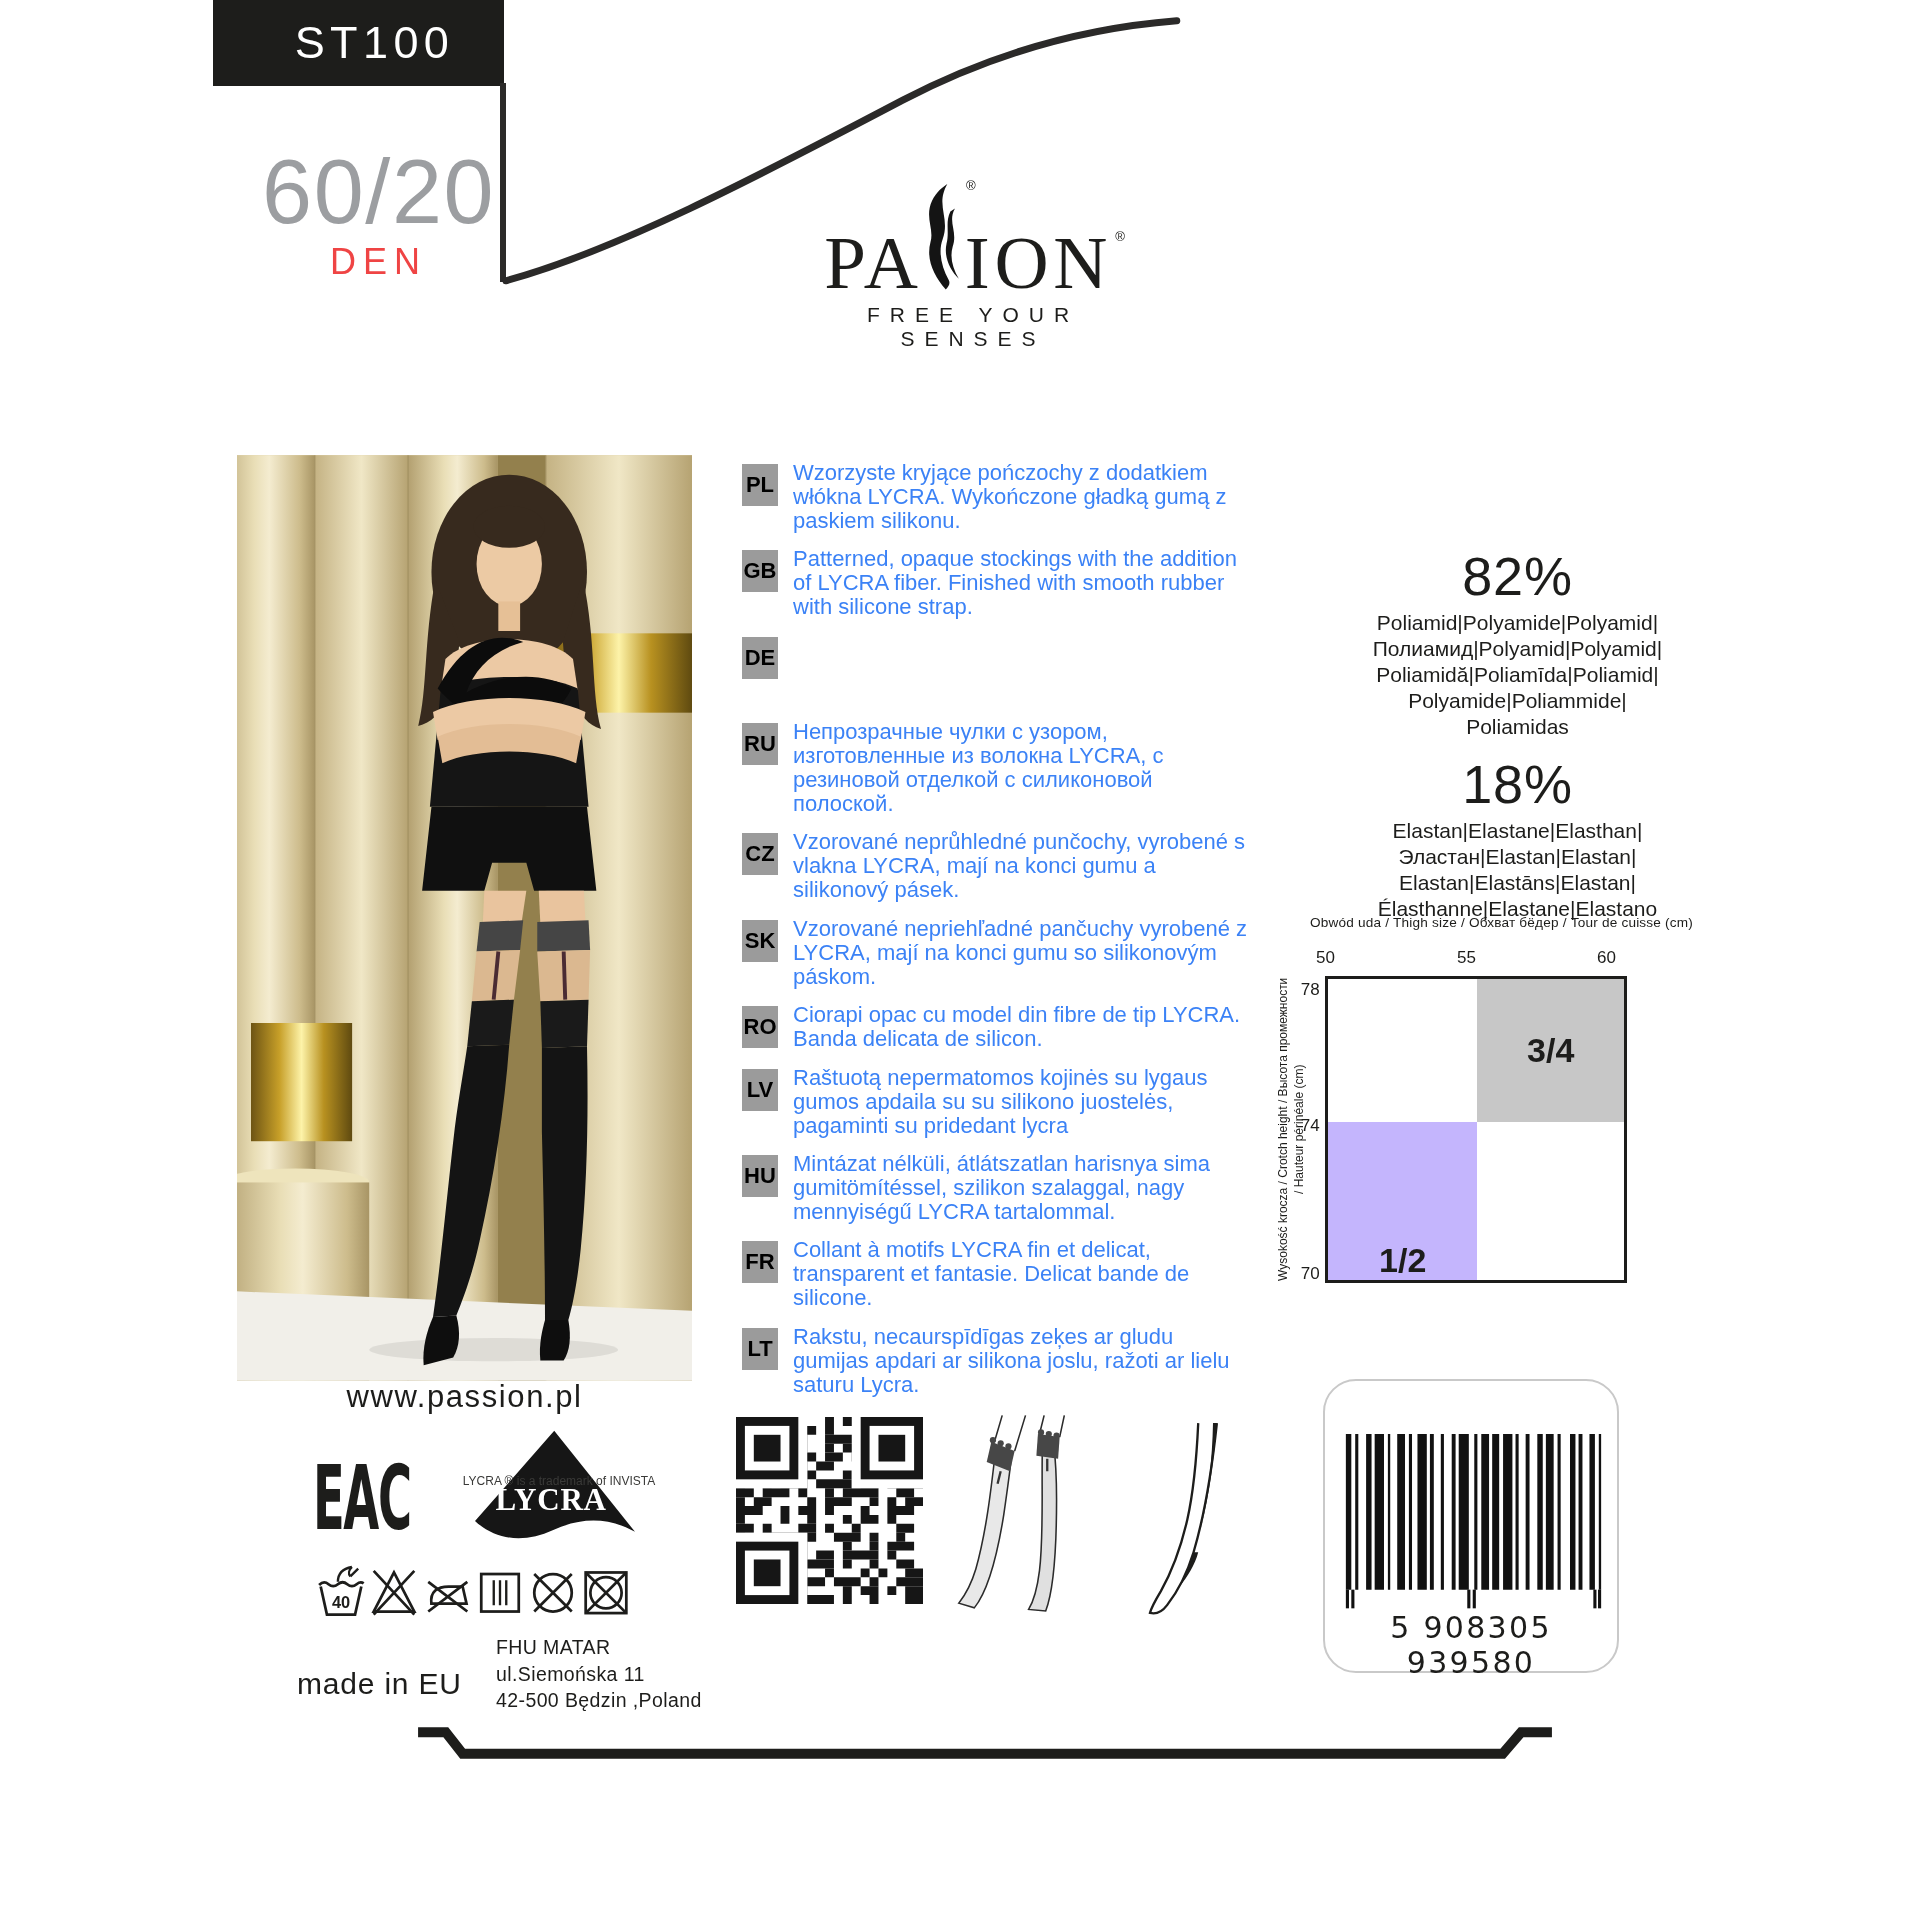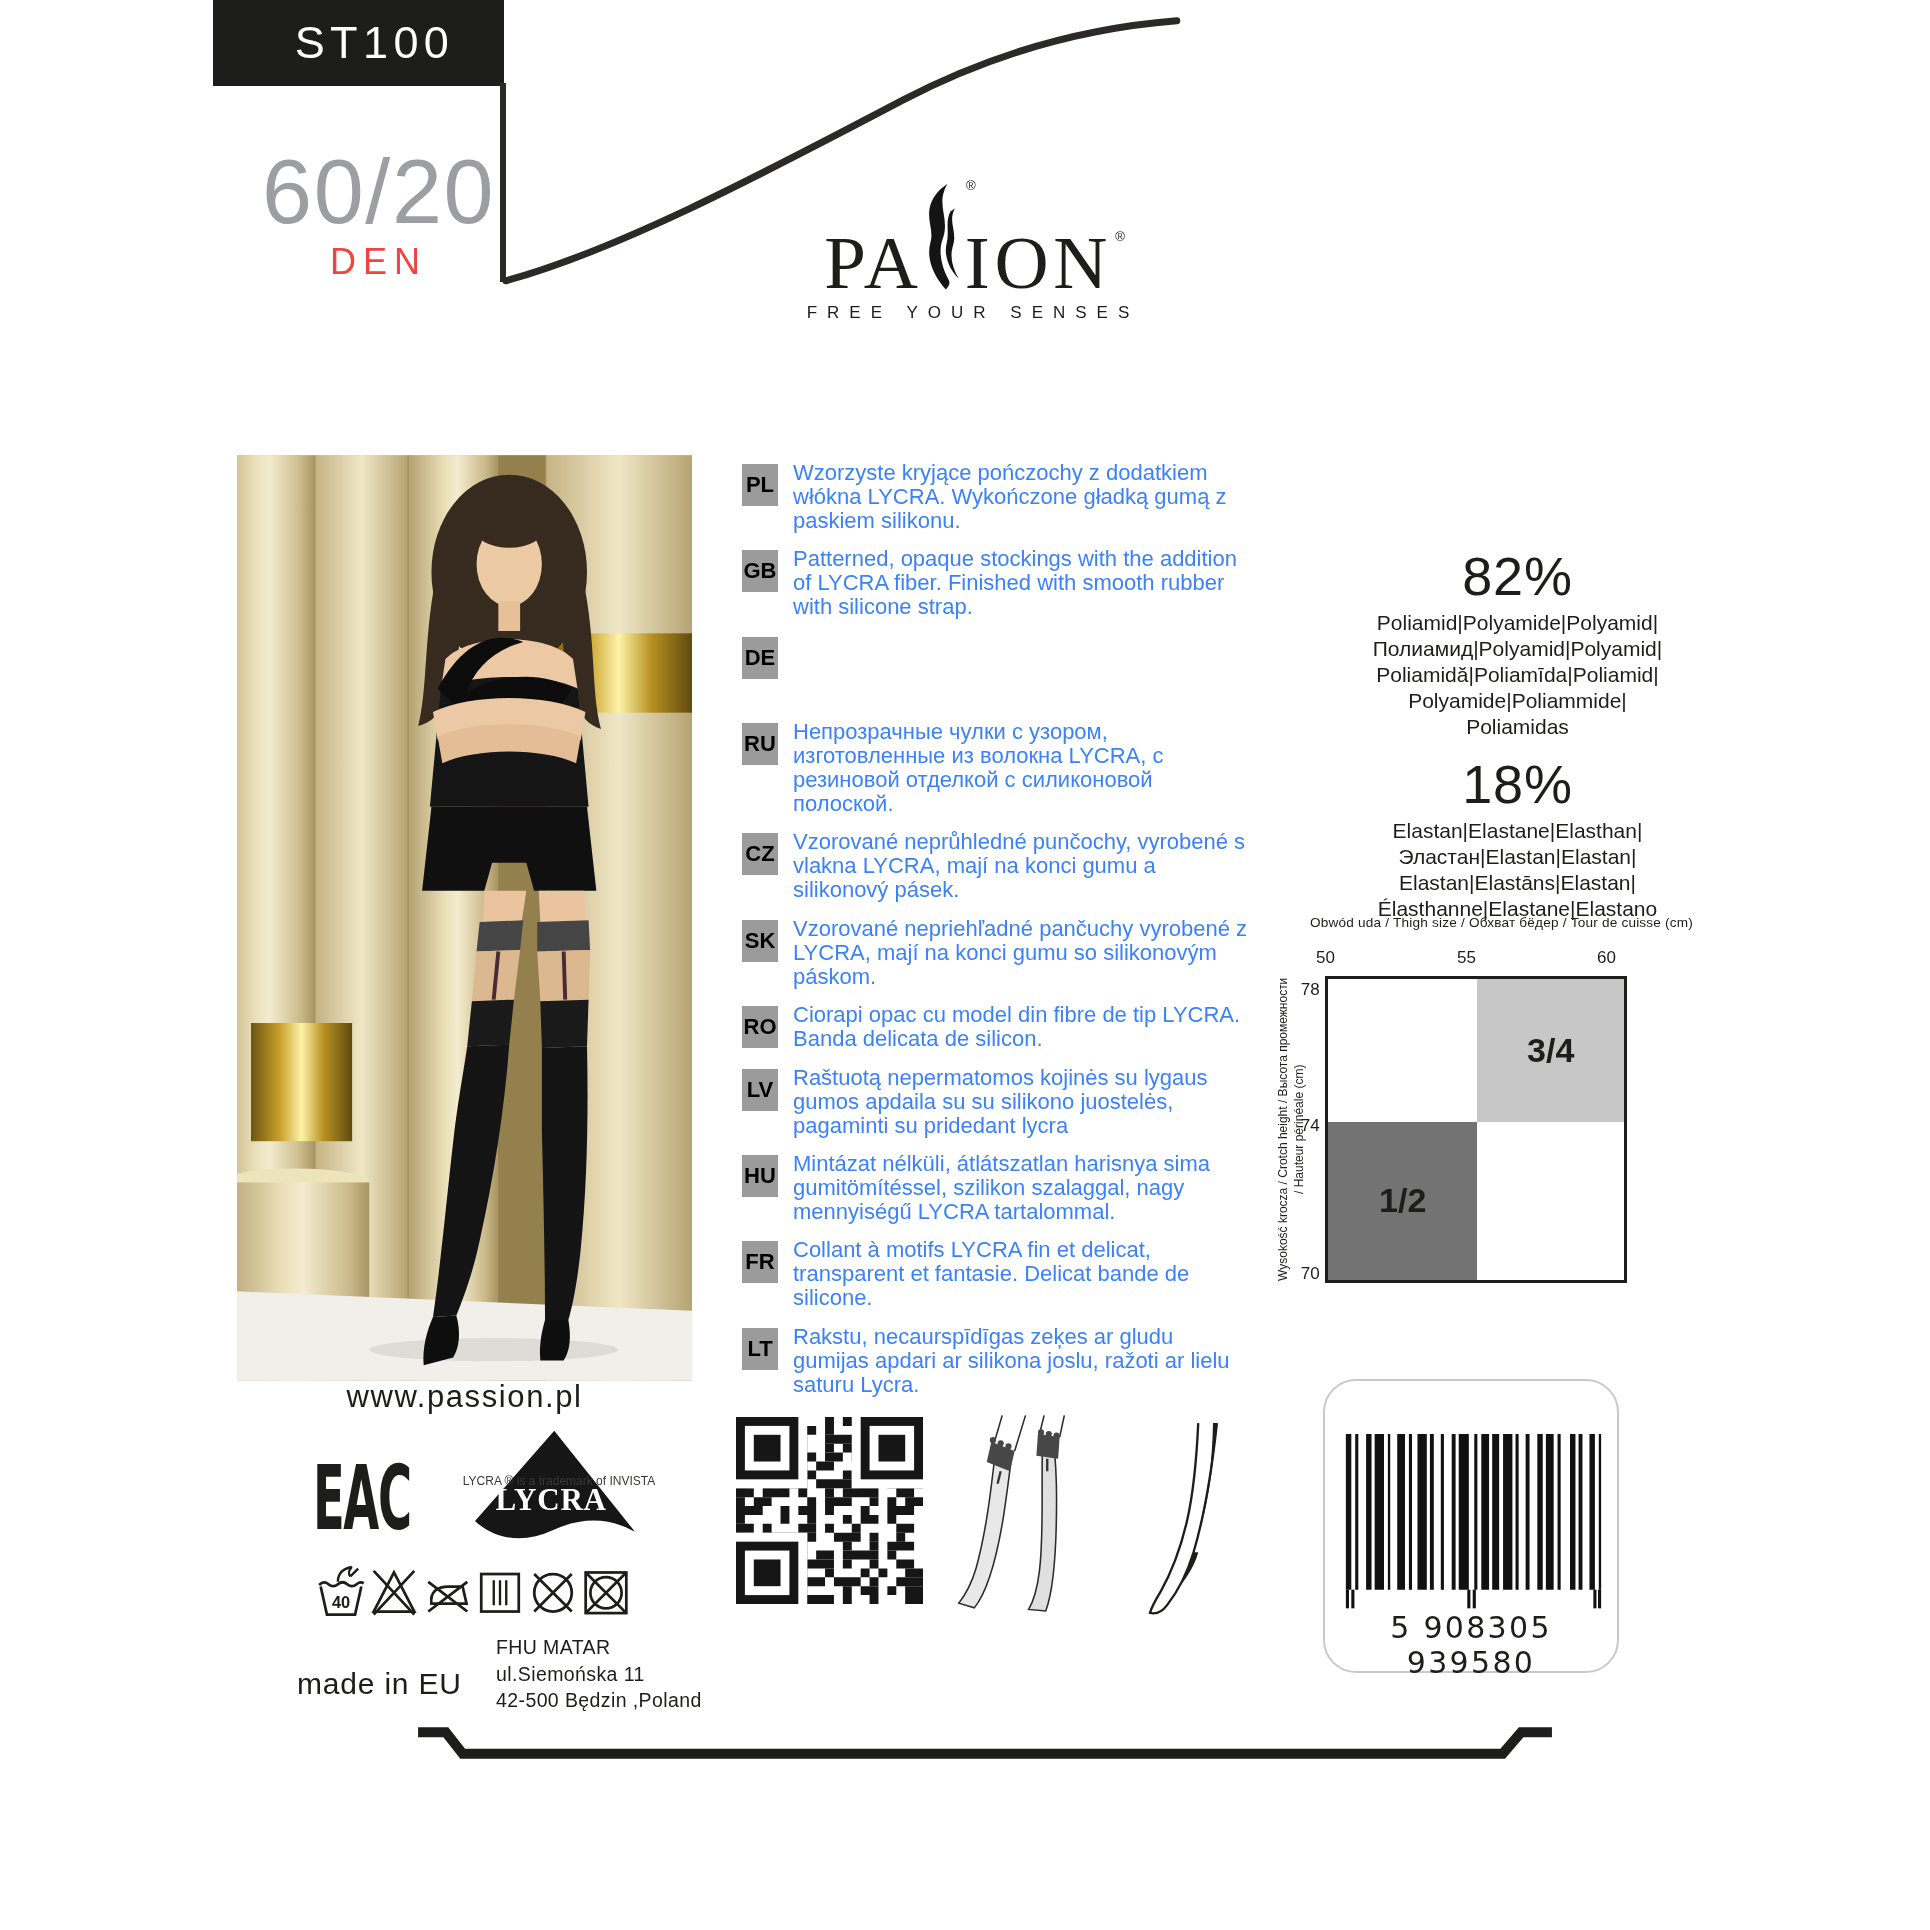--- a/index.html
+++ b/index.html
@@ -16,21 +16,21 @@
   .denier-num { font-size:90px; font-weight:300; letter-spacing:1.6px; line-height:1.05; }
   .denier-unit { font-size:36px; letter-spacing:7px; color:#ef4444; margin-top:1.6px; }
 
   
   .brand { left:794px; top:184px; width:358px; text-align:center; }
   .brand-row { display:flex; align-items:flex-end; justify-content:center; }
   .brand-letters { font-family:"Liberation Serif",serif; font-size:75px; letter-spacing:4.7px; line-height:0.78; font-weight:500; }
   .flame-wrap { position:relative; margin:0 1.6px -1.6px 1.6px; }
   .reg-top { position:absolute; top:-6.2px; right:-12.5px; font-size:13.2px; font-family:"Liberation Sans",sans-serif; }
   .reg-after { font-size:13.2px; position:relative; top:-48px; left:3.1px; letter-spacing:0; }
-  .tagline { font-size:17px; letter-spacing:10px; font-weight:500; margin-top:11px; }
+  .tagline { font-size:21px; letter-spacing:10px; font-weight:500; margin-top:11px; }
 
   
   .photo { left:237px; top:455px; width:455px; height:926px; }
   .website { left:237px; top:1379px; width:455px; text-align:center; font-size:31px; letter-spacing:1.6px; color:#1d1d1b; font-weight:400; }
 
   
   .lang-row { left:742px; width:506px; }
   .lang-badge { position:absolute; left:0; top:3.1px; width:36px; height:42px; background:#9b9b9b; color:#000000;
                 display:flex; align-items:center; justify-content:center; font-size:22px; font-weight:bold; }
   .lang-text { margin-left:51px; width:455px; font-size:22px; line-height:24px; color:#3b82f6; }
@@ -45,21 +45,21 @@
   .chart { left:1276px; top:915px; width:467px; height:405px; font-size:0; }
   .chart-title { position:absolute; left:34px; top:0; width:436px; font-size:13.6px; letter-spacing:0.2px; }
   .xtick { position:absolute; top:33px; width:31px; font-size:17px; }
   .ytick { position:absolute; width:28px; text-align:right; font-size:17px; }
   .ylabel { position:absolute; left:0px; top:61px; height:307px; width:40px;
             writing-mode:vertical-rl; transform:rotate(180deg); text-align:center;
             font-size:12px; line-height:15.6px; }
   .grid { position:absolute; left:49px; top:61px; width:302px; height:307px; border:3.9px solid #1d1d1b; background:#fff; }
   .zone { position:absolute; display:flex; align-items:center; justify-content:center; font-size:34px; font-weight:bold; }
   .zone-tr { left:50.5%; top:0; width:49.5%; height:47.5%; background:#c7c7c7; }
-  .zone-bl { left:0; top:47.5%; width:50.5%; height:52.5%; background:#737373; }
+  .zone-bl { left:0; top:47.5%; width:50.5%; height:52.5%; background:#c4b5fd;align-items:flex-end; }
 
   
   .eac { left:313px; top:1446px; font-family:"DejaVu Sans",sans-serif; font-size:75px; font-weight:800;
          letter-spacing:-2.3px; transform:scale(0.62,1.18); transform-origin:left top; }
   .lycra-note { left:458px; top:1474px; width:202px; text-align:center; font-size:12px; color:#3a3a38; }
   .care-row { left:316px; top:1563px; display:flex; gap:3.1px; }
   .madein { left:297px; top:1667px; font-size:30px; letter-spacing:0.8px; }
   .address { left:496px; top:1634px; font-size:19.5px; line-height:26.5px; letter-spacing:0.4px; }
 
   .barcode-box { left:1323px; top:1379px; width:296px; height:294px; background:#fff;

